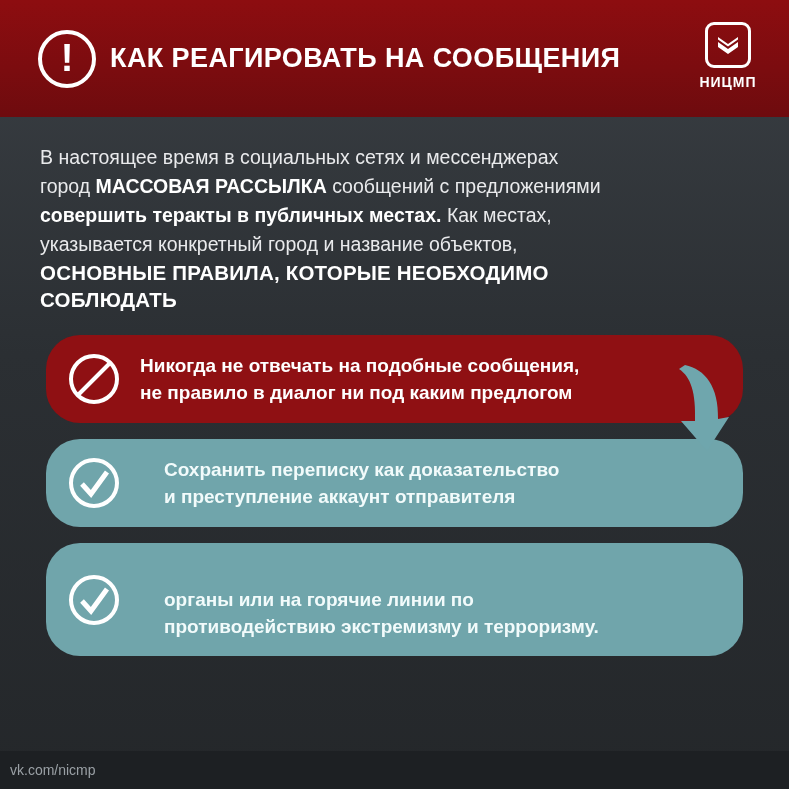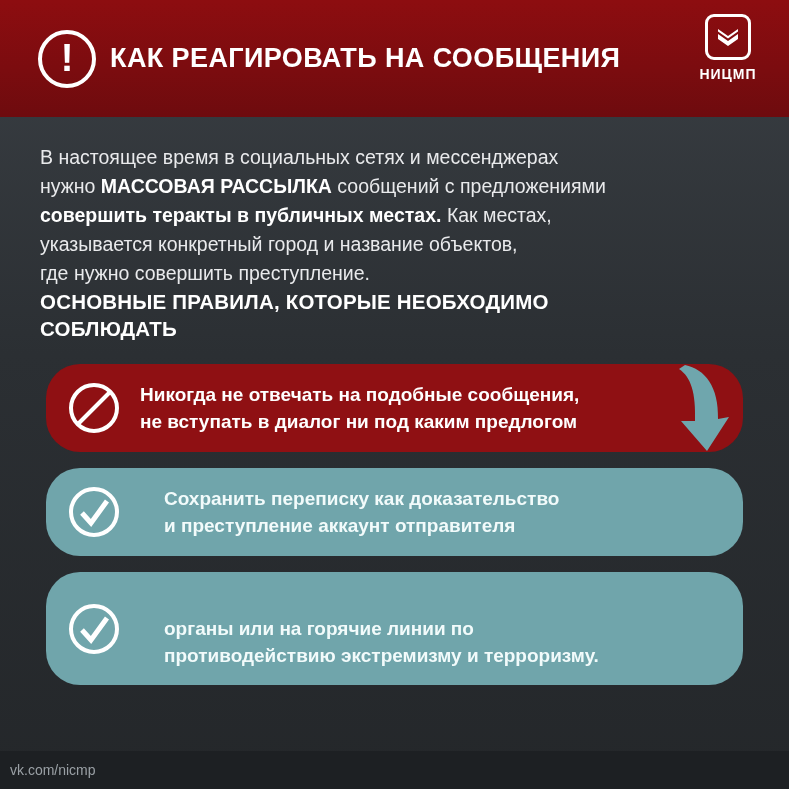--- a/index.html
+++ b/index.html
@@ -53,21 +53,21 @@
     color: #ffffff;
     font-size: 27px;
     font-weight: bold;
     letter-spacing: 0.4px;
     margin-left: 14px;
     text-transform: uppercase;
   }
   .logo {
     position: absolute;
     right: 22px;
-    top: 14px;
+    top: 22px;
     width: 78px;
     display: flex;
     flex-direction: column;
     align-items: center;
   }
   .logo-mark {
     width: 46px;
     height: 46px;
     border: 3px solid #ffffff;
     border-radius: 9px;
@@ -194,24 +194,23 @@
         </svg>
       </div>
       <div class="logo-text">НИЦМП</div>
     </div>
   </div>
 
   <div class="content">
 
     <div class="intro">
       <span>В настоящее время в социальных сетях и мессенджерах</span><br>
-      <span>нужно </span><b>МАССОВАЯ РАССЫЛКА</b><span> сообщений с предложениями</span><br>
+      <span>город </span><b>МАССОВАЯ РАССЫЛКА</b><span> сообщений с предложениями</span><br>
       <b>совершить теракты в публичных местах.</b><span> Как местах,</span><br>
       <span>указывается конкретный город и название объектов,</span><br>
-      <span>где нужно совершить преступление.</span>
     </div>
 
     <div class="rules-title">ОСНОВНЫЕ ПРАВИЛА, КОТОРЫЕ НЕОБХОДИМО СОБЛЮДАТЬ</div>
 
     <div class="arrow">
       <svg width="60" height="92" viewBox="0 0 60 92" aria-hidden="true">
         <path d="M14 0 C 34 4, 48 22, 47 54 L 58 52 L 36 86 L 10 56 L 24 56 C 25 28, 20 12, 8 4 Z" fill="#6fa6ad"></path>
       </svg>
     </div>
 
@@ -219,21 +218,21 @@
 
       <div class="card danger">
         <div class="card-icon">
           <svg width="54" height="54" viewBox="0 0 54 54" aria-hidden="true">
             <circle cx="27" cy="27" r="23" fill="none" stroke="#ffffff" stroke-width="4"></circle>
             <line x1="11" y1="43" x2="43" y2="11" stroke="#ffffff" stroke-width="4"></line>
           </svg>
         </div>
         <div class="card-text">
           <span>Никогда не отвечать на подобные сообщения,</span><br>
-          <span>не вступать в диалог ни под каким предлогом</span>
+          <span>не правило в диалог ни под каким предлогом</span>
         </div>
       </div>
 
       <div class="card info">
         <div class="card-icon">
           <svg width="54" height="54" viewBox="0 0 54 54" aria-hidden="true">
             <circle cx="27" cy="27" r="23" fill="none" stroke="#ffffff" stroke-width="4"></circle>
             <polyline points="15,28 24,38 40,16" fill="none" stroke="#ffffff" stroke-width="5" stroke-linecap="butt" stroke-linejoin="miter"></polyline>
           </svg>
         </div>

